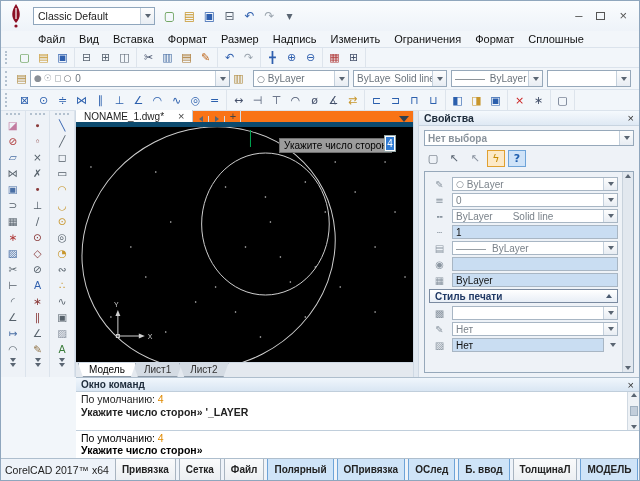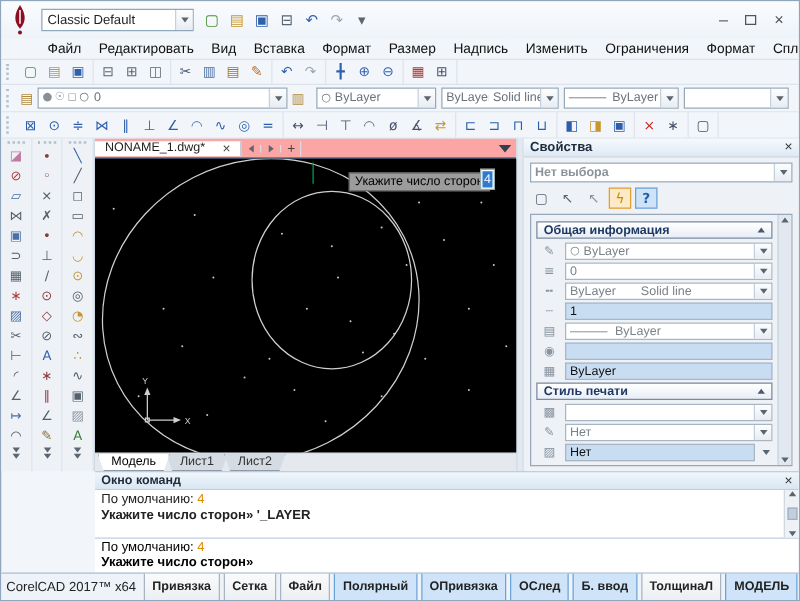--- a/index.html
+++ b/index.html
@@ -40,21 +40,21 @@
   .state-ic{font-size:9px;margin:0 1px;line-height:1;font-family:"DejaVu Sans",sans-serif;}
   
   .mid{flex:1;display:flex;min-height:0;}
   .left-tools{width:75px;flex:none;display:flex;background:#eef2f7;border-right:1px solid #cfd9e4;}
   .lcol{width:25px;border-right:1px solid #dbe3ec;display:flex;flex-direction:column;align-items:center;padding-top:2px;}
   .lcol .cgrip{width:60%;border-top:2px dotted #b3c1cf;margin-bottom:2px;}
   .lic{width:20px;height:16px;display:flex;align-items:center;justify-content:center;font-size:10.5px;line-height:1;font-family:"DejaVu Sans",sans-serif;}
   .chev{margin-top:1px;display:flex;flex-direction:column;gap:1px;align-items:center;}
   
   .doc{flex:1;display:flex;flex-direction:column;min-width:0;}
-  .doctabs{height:16px;background:#fca5a5;border-bottom:1px solid #0c4a6e;display:flex;align-items:center;flex:none;font-size:10px;}
+  .doctabs{height:16px;background:#f97316;border-bottom:5px solid #0c4a6e;display:flex;align-items:flex-end;flex:none;font-size:10px;}
   .dtab{background:#fff;border-right:1px solid #c0ccd8;display:flex;align-items:center;padding:0 8px;gap:14px;color:#222;}
   .tclose{color:#444;font-size:11px;}
   .navbtn{width:16px;display:flex;align-items:center;justify-content:center;border-right:1px solid #d5dde6;color:#444;font-size:11px;}
   .tabmenu{margin-left:auto;width:18px;display:flex;align-items:center;justify-content:center;}
   .tabmenu .tri-d{border-left-width:5px;border-right-width:5px;border-top-width:6px;border-top-color:#31404f;}
   .canvas{flex:1;background:#000;position:relative;min-height:0;}
   .canvas svg{position:absolute;left:0;top:0;width:100%;height:100%;}
   .cvtooltip{position:absolute;left:203px;top:11px;height:15px;background:#9c9c9c;border:1px solid #6e6e6e;color:#000;font-size:10px;display:flex;align-items:center;padding:0 4px;white-space:nowrap;}
   .cvinput{position:absolute;left:308px;top:8px;width:12px;height:17px;background:#fff;border:1px solid #9aa;padding:1px;}
   .cvinput span{display:block;width:100%;height:100%;background:#2f7ad1;color:#fff;font-size:10px;text-align:center;line-height:13px;}
@@ -132,21 +132,20 @@
     <div class="win-controls">
       <span class="wbtn">–</span>
       <span class="wbtn"><span class="boxic"></span></span>
       <span class="wbtn">×</span>
     </div>
   </div>
 
   <div class="menubar">
     <div class="menu-items">
         <span class="menu-item">Файл</span>
-        <span class="menu-item">Редактировать</span>
         <span class="menu-item">Вид</span>
         <span class="menu-item">Вставка</span>
         <span class="menu-item">Формат</span>
         <span class="menu-item">Размер</span>
         <span class="menu-item">Надпись</span>
         <span class="menu-item">Изменить</span>
         <span class="menu-item">Ограничения</span>
         <span class="menu-item">Формат</span>
         <span class="menu-item">Сплошные</span>
       </div>
@@ -443,24 +442,20 @@
       </div>
       <div class="ptools">
           <span class="ptool " style="color: rgb(90, 101, 114);">▢</span>
           <span class="ptool " style="color: rgb(90, 101, 114);">↖</span>
           <span class="ptool " style="color: rgb(138, 147, 160);">↖</span>
           <span class="ptool on" style="color: rgb(199, 138, 0);">ϟ</span>
           <span class="ptool hp" style="color: rgb(31, 95, 174);">?</span>
         </div>
       <div class="pbody">
         <div class="pscroll">
-          <div class="psec">
-            <span>Общая информация</span>
-              <span class="tri-u"></span>
-          </div>
           <div class="prow">
             <span class="picon">✎</span>
             <div class="pfield">
               <span class="sw glyph">○</span>
               <span class="val">ByLayer</span>
               <span class="arr" style="margin-left:auto">
                   <span class="tri-d"></span>
                 </span>
             </div>
           </div>

